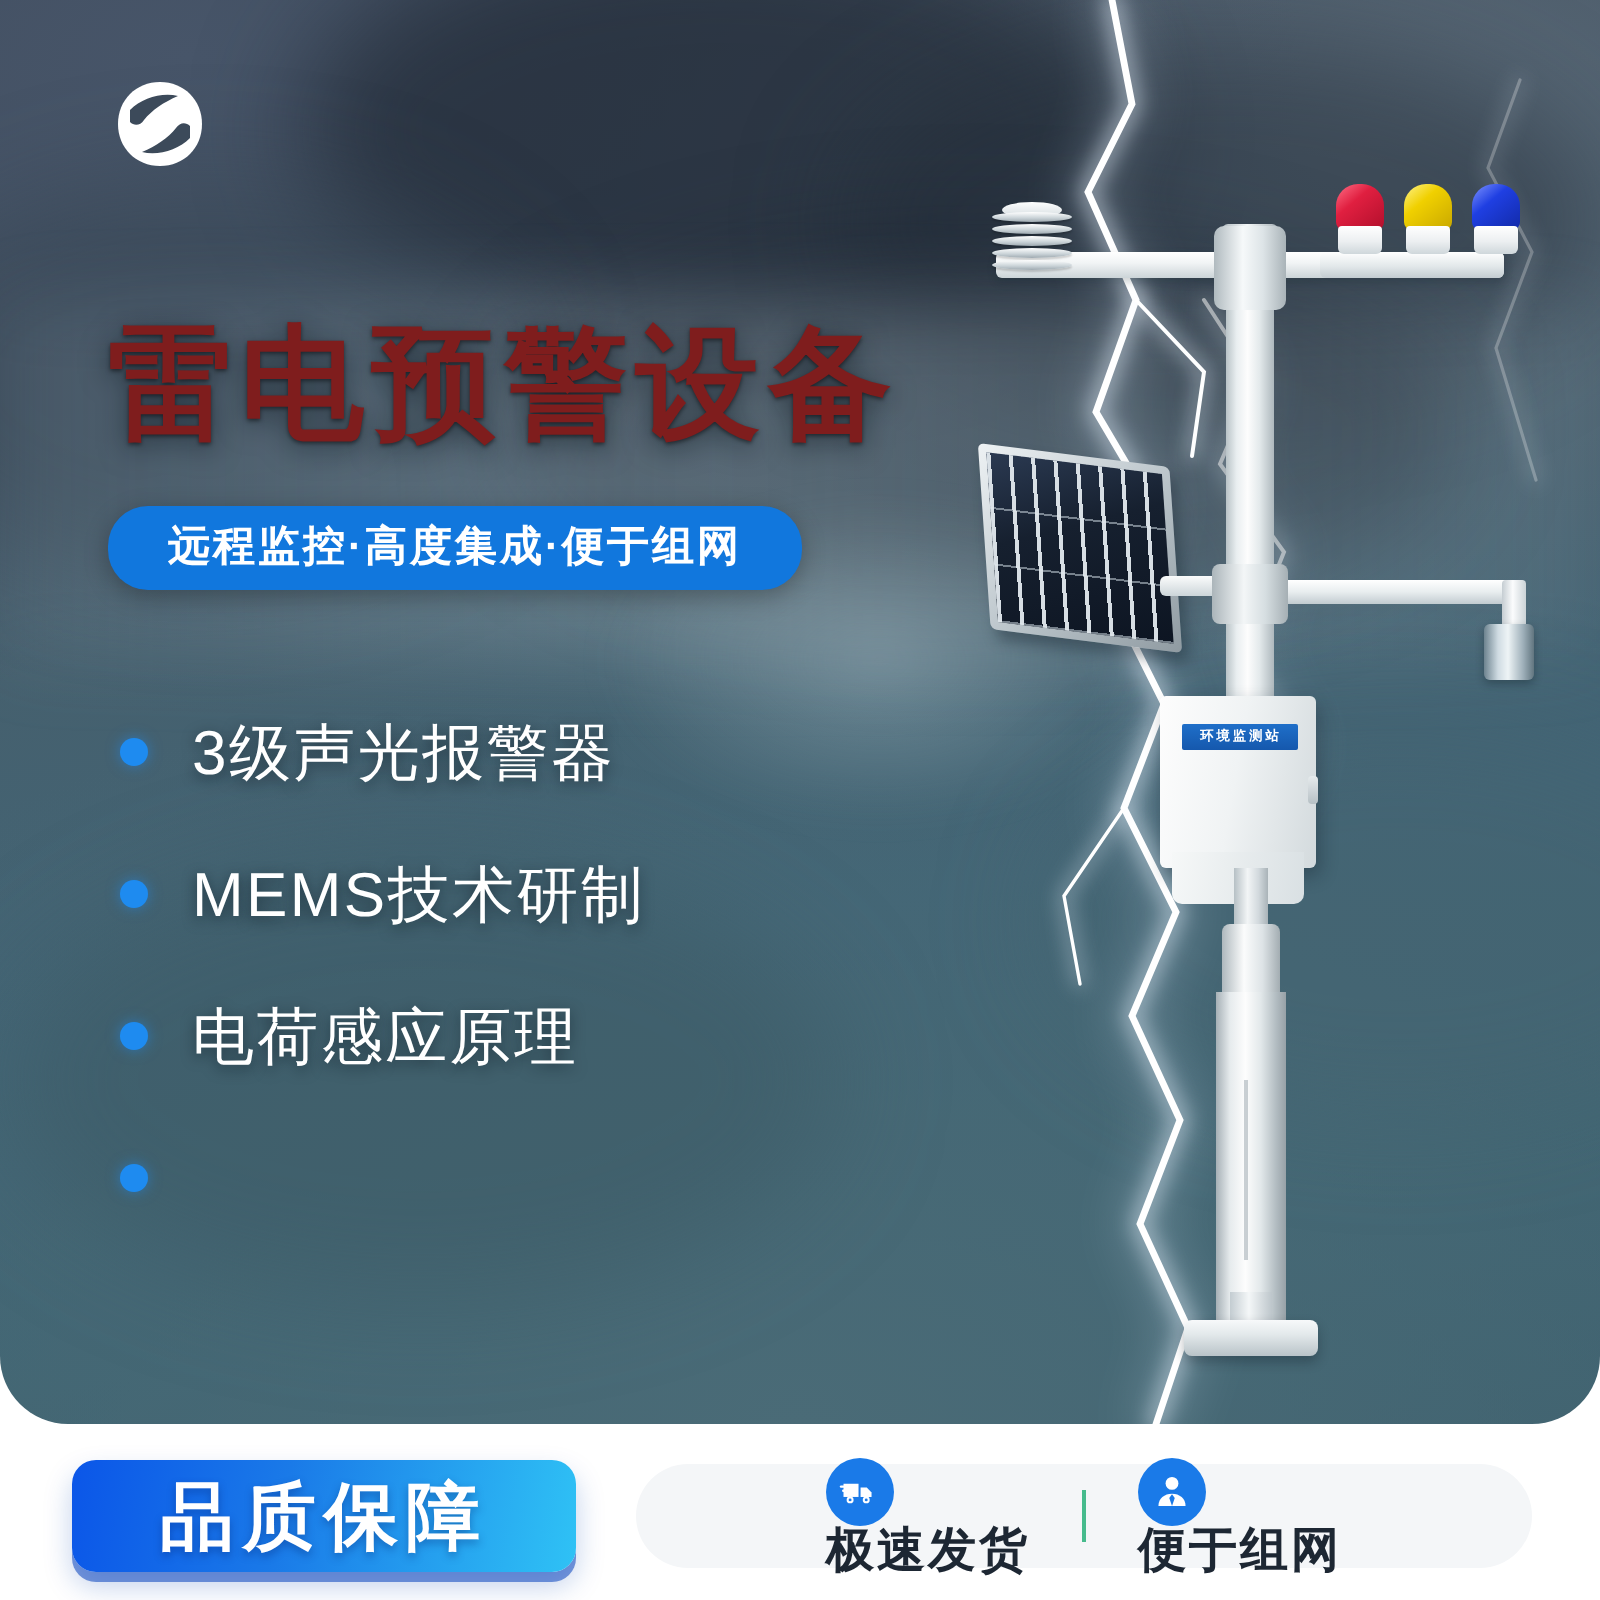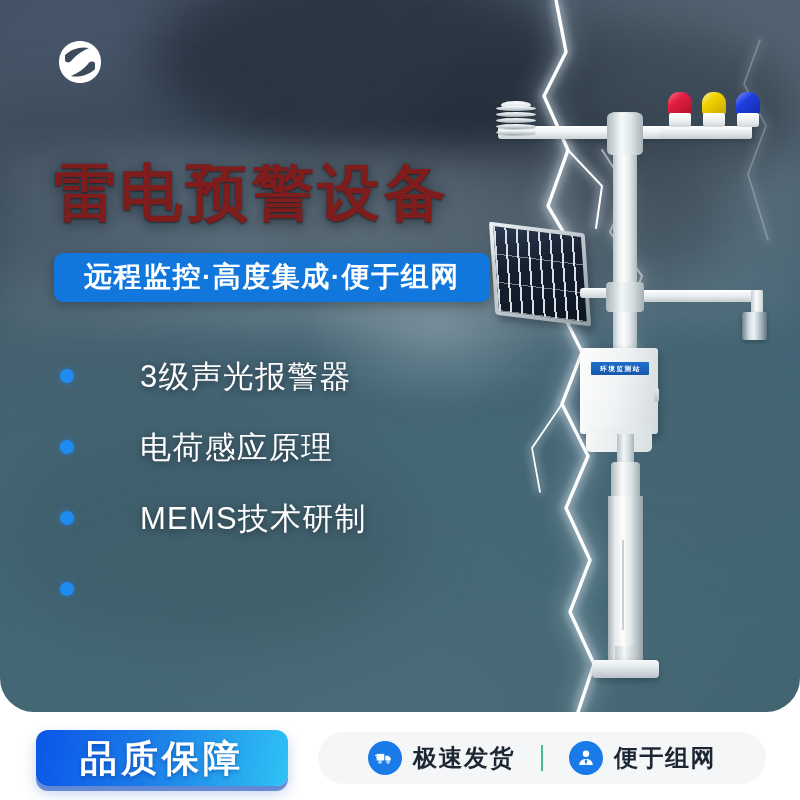--- a/index.html
+++ b/index.html
@@ -67,40 +67,39 @@
     position:absolute; left:54px; top:160px;
     color:#7f1d1d; font-size:62px; font-weight:700; letter-spacing:4px; line-height:1.05;
     text-shadow:0 3px 14px rgba(6,14,22,.55), 0 1px 2px rgba(0,0,0,.5);
     white-space:nowrap;
   }
 
   
   .subbadge {
     position:absolute; left:54px; top:253px;
     background:#1177dd;
-    border-radius:9px;
+    border-radius:20px;
     padding:10px 30px 11px;
-    color:#ffffff; font-size:28px; font-weight:700; letter-spacing:1.5px; line-height:1;
+    color:#ffffff; font-size:21px; font-weight:700; letter-spacing:1.5px; line-height:1;
     white-space:nowrap;
     box-shadow:0 3px 12px rgba(0,0,0,.28);
   }
 
   
   .features { position:absolute; left:60px; top:345px; }
   .feature { display:flex; align-items:center; height:62px; margin-bottom:9px; }
   .fdot {
     width:14px; height:14px; border-radius:50%; background:#1e8bf0;
     margin-right:22px; flex:0 0 auto;
     box-shadow:0 0 7px rgba(30,139,240,.55);
   }
   .ftext {
     color:#ffffff; font-size:31px; font-weight:500; letter-spacing:1.2px; line-height:1;
     text-shadow:0 2px 7px rgba(8,18,28,.55);
     white-space:nowrap;
-    margin-left:44px;
   }
 
   
   .device { position:absolute; left:0; top:0; width:800px; height:712px; pointer-events:none; }
   .device > * { position:absolute; }
 
   .mast {
     left:613px; top:118px; width:24px; height:330px;
     background:linear-gradient(90deg,#b9c3c7 0%,#e9eef0 22%,#fdfdfd 45%,#e3e9eb 70%,#aeb8bd 100%);
     border-radius:3px;
@@ -274,21 +273,21 @@
     color:#ffffff; font-size:37px; font-weight:700; letter-spacing:4px; line-height:1;
     text-shadow:0 2px 4px rgba(6,40,120,.4);
   }
   .services {
     position:absolute; left:318px; top:20px;
     width:448px; height:52px;
     background:#f4f6f8;
     border-radius:26px;
     display:flex; align-items:center; justify-content:center; gap:0;
   }
-  .svc { display:flex; align-items:center; gap:11px; padding:0 26px; }
+  .svc { display:flex; gap:1px; padding:0 26px;flex-direction:column; }
   .svc-icon {
     width:34px; height:34px; border-radius:50%; background:#1a7ae8;
     display:flex; align-items:center; justify-content:center; flex:0 0 auto;
   }
   .svc-label {
     color:#1d2733; font-size:24px; font-weight:700; letter-spacing:1.5px; line-height:1;
     white-space:nowrap;
   }
   .svc-sep { width:2px; height:26px; background:#27b07a; opacity:.85; }
 </style>
@@ -406,25 +405,25 @@
 
   <div class="subbadge">远程监控·高度集成·便于组网</div>
 
   <div class="features">
     <div class="feature">
       <span class="fdot"></span>
       <span class="ftext">3级声光报警器</span>
     </div>
     <div class="feature">
       <span class="fdot"></span>
-      <span class="ftext">电荷感应原理</span>
+      <span class="ftext">MEMS技术研制</span>
     </div>
     <div class="feature">
       <span class="fdot"></span>
-      <span class="ftext">MEMS技术研制</span>
+      <span class="ftext">电荷感应原理</span>
     </div>
     <div class="feature">
       <span class="fdot"></span>
     </div>
   </div>
 
   <div class="trustbar">
 
     <div class="quality">
       <span>品质保障</span>

